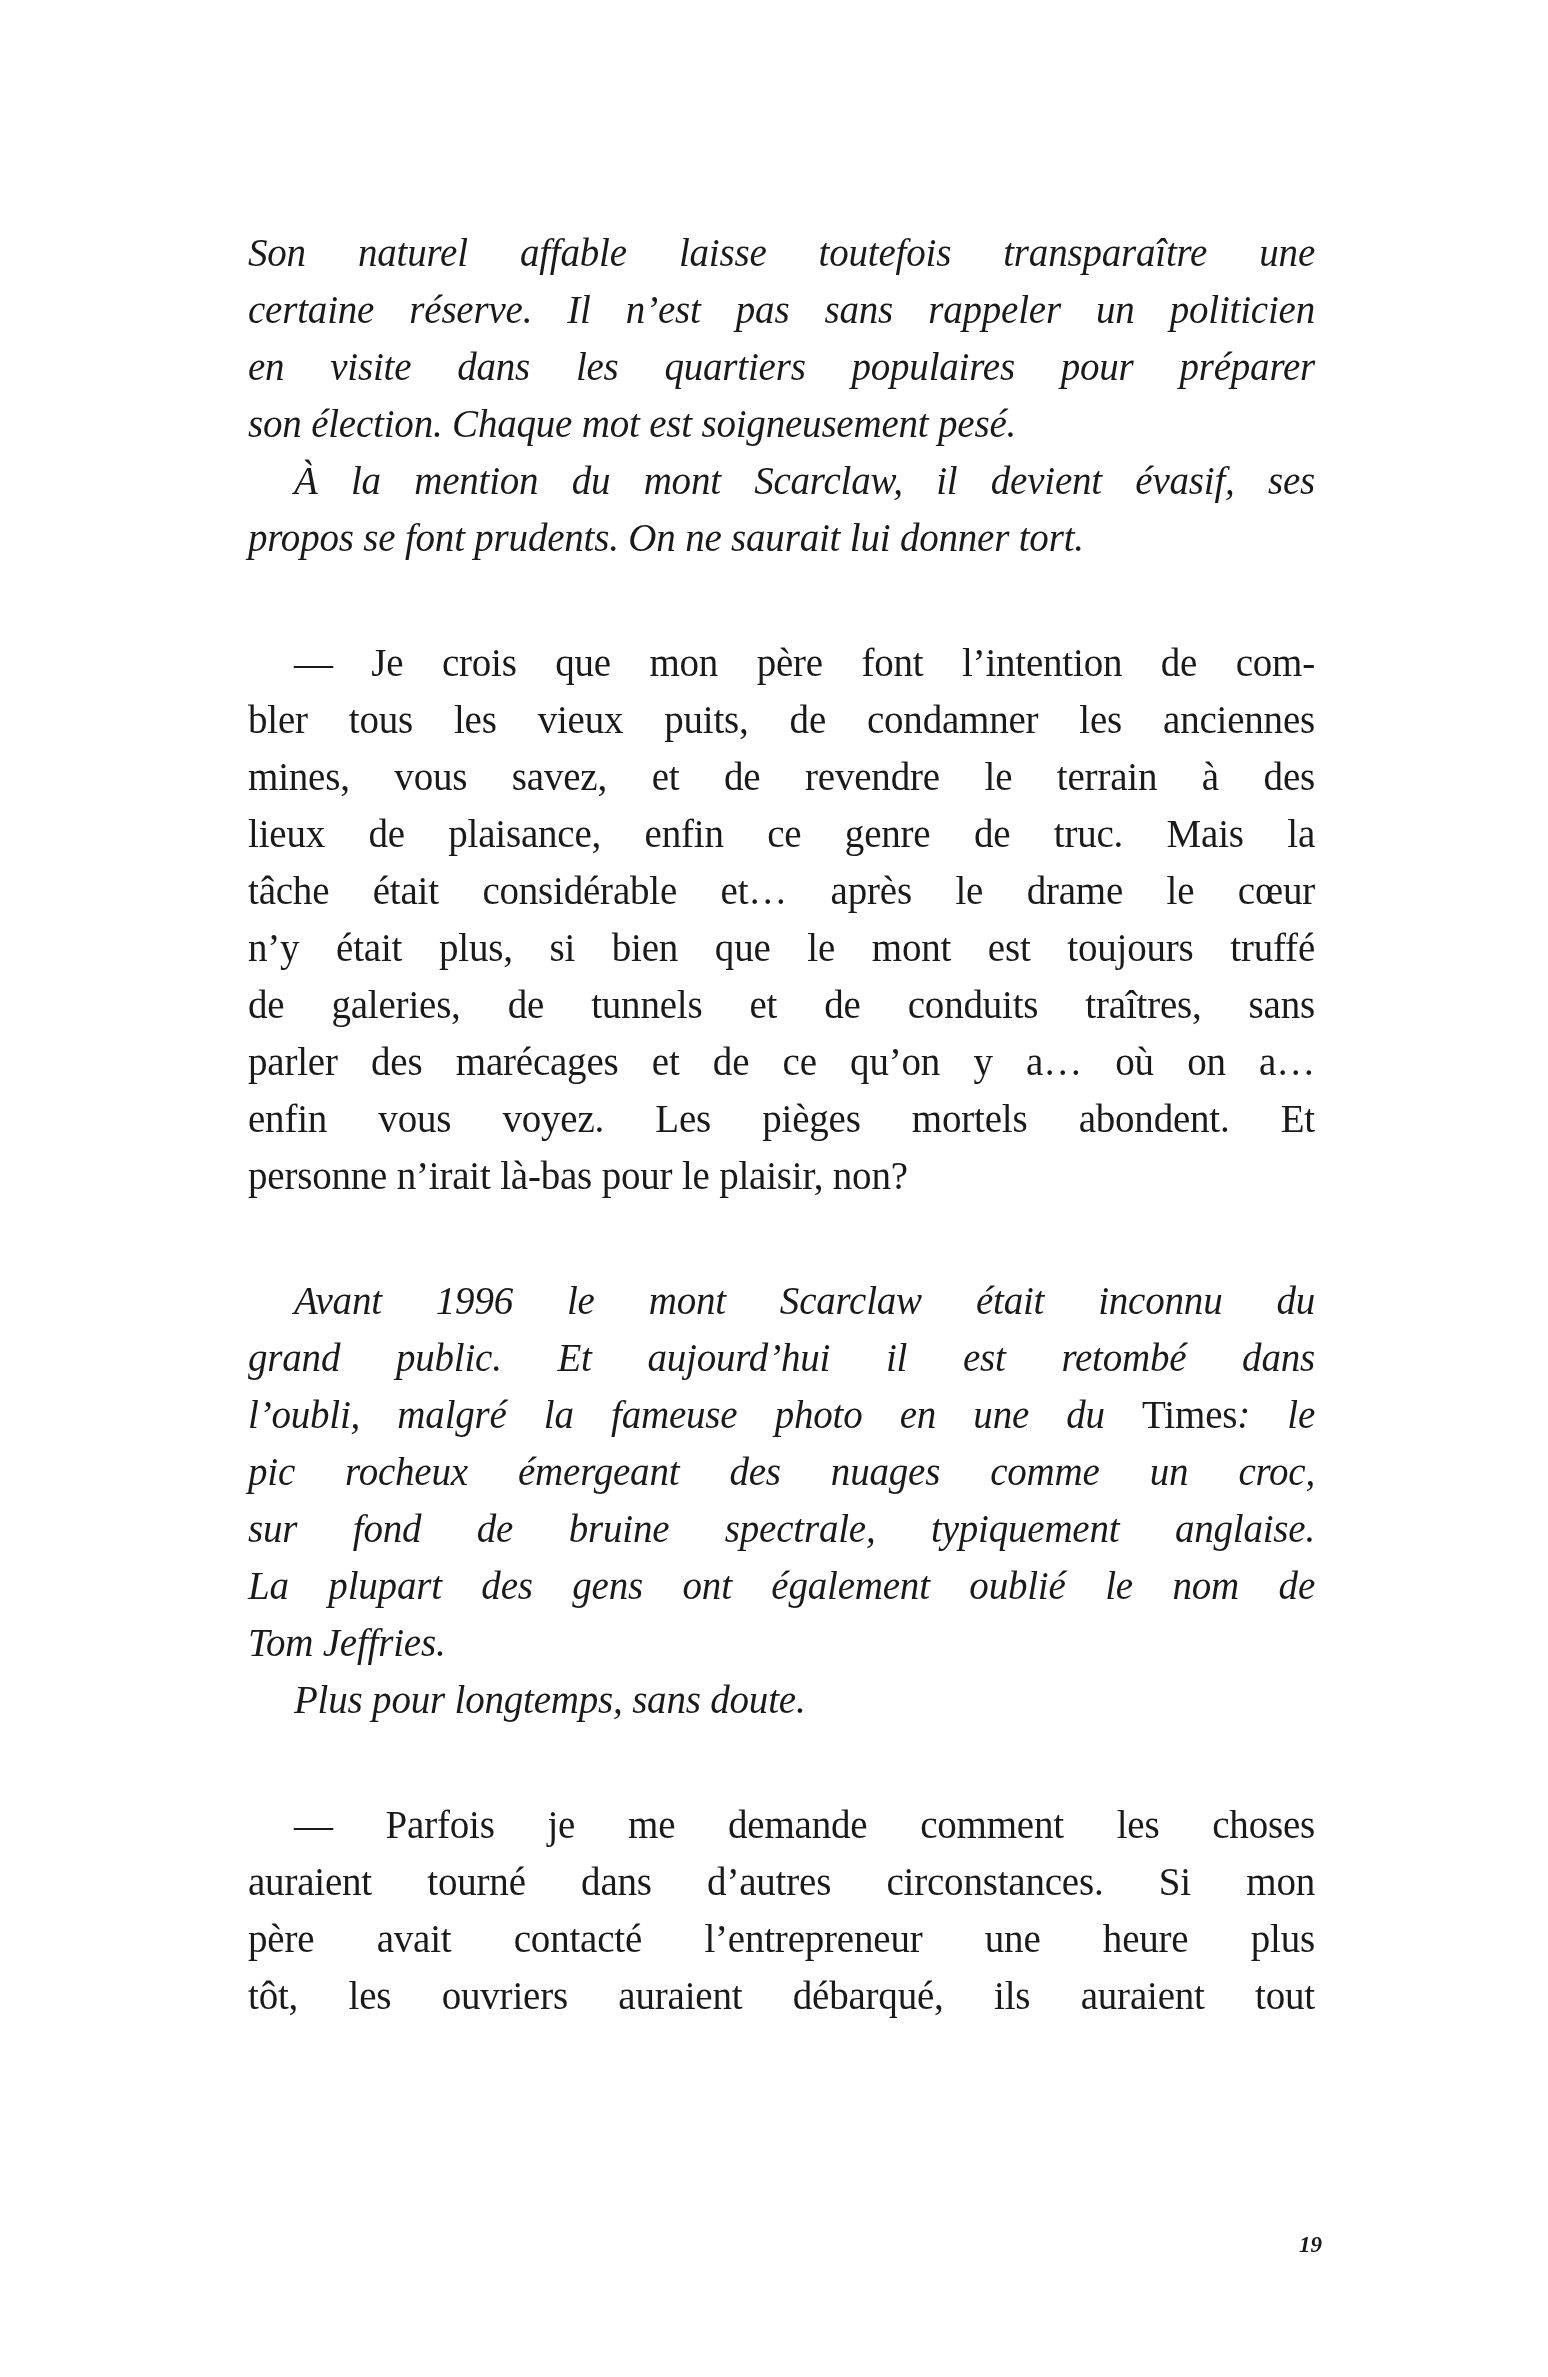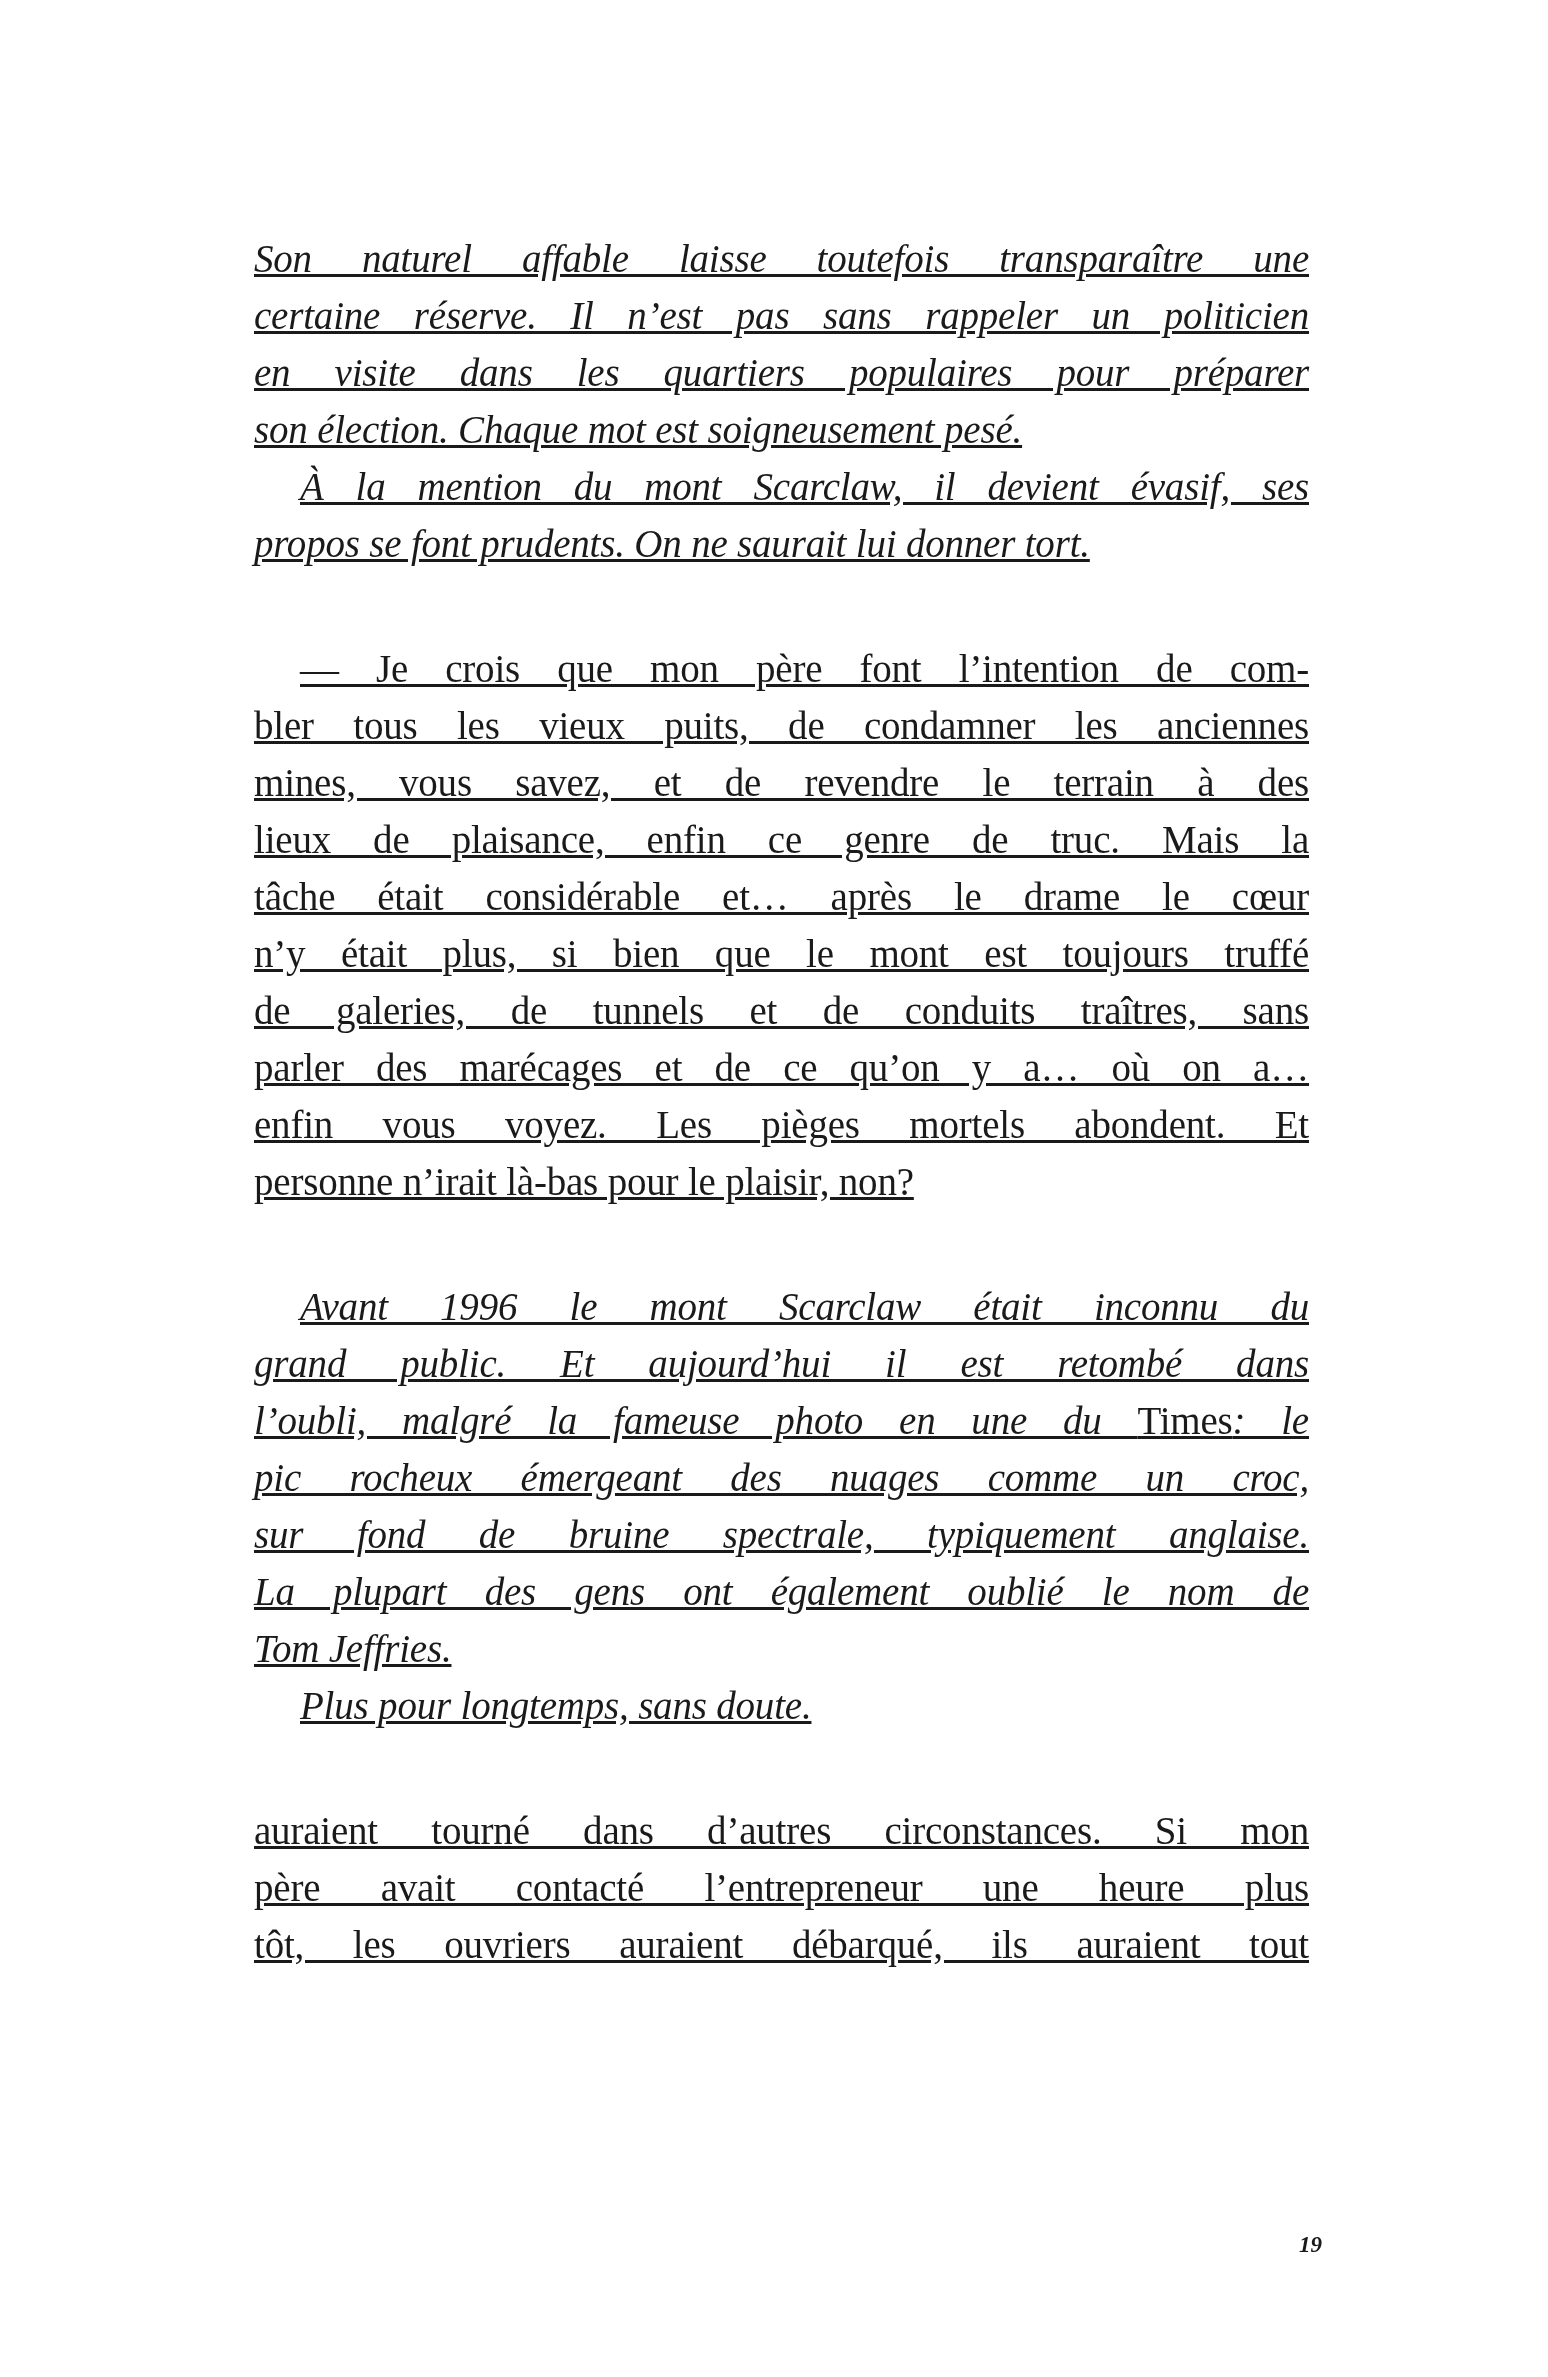--- a/index.html
+++ b/index.html
@@ -21,21 +21,21 @@
   }
   .text-column {
     position: absolute;
     left: 242px;
     top: 218px;
     width: 1079px;
     font-size: 39px;
     line-height: 57px;
     letter-spacing: -0.2px;
   }
-  .block { margin: 12px; text-decoration: underline; }
+  .block { margin: 6px; }
   .block + .block { margin-top: 68px; }
   .block.italic { font-style: italic; }
   .block.roman  { font-style: normal; }
   .block .roman-inline { font-style: normal; }
   .line {
     text-align: justify;
     text-align-last: justify;
     white-space: normal;
   }
   .line.para-end { text-align-last: left; }
@@ -80,20 +80,21 @@
         <div class="line indent">Avant 1996 le mont Scarclaw était inconnu du</div>
         <div class="line">grand public. Et aujourd’hui il est retombé dans</div>
         <div class="line"><span class="text-segment">l’oubli, malgré la fameuse photo en une du </span><span class="roman-inline">Times</span><span class="text-segment">: le</span></div>
         <div class="line">pic rocheux émergeant des nuages comme un croc,</div>
         <div class="line">sur fond de bruine spectrale, typiquement anglaise.</div>
         <div class="line">La plupart des gens ont également oublié le nom de</div>
         <div class="line para-end">Tom Jeffries.</div>
         <div class="line para-end indent">Plus pour longtemps, sans doute.</div>
       </section>
       <section class="block roman">
+        <div class="line indent">— Parfois je me demande comment les choses</div>
         <div class="line">auraient tourné dans d’autres circonstances. Si mon</div>
         <div class="line">père avait contacté l’entrepreneur une heure plus</div>
         <div class="line">tôt, les ouvriers auraient débarqué, ils auraient tout</div>
       </section>
     </main>
   <div class="page-number">19</div>
 </div>
 
 
 </body></html>

